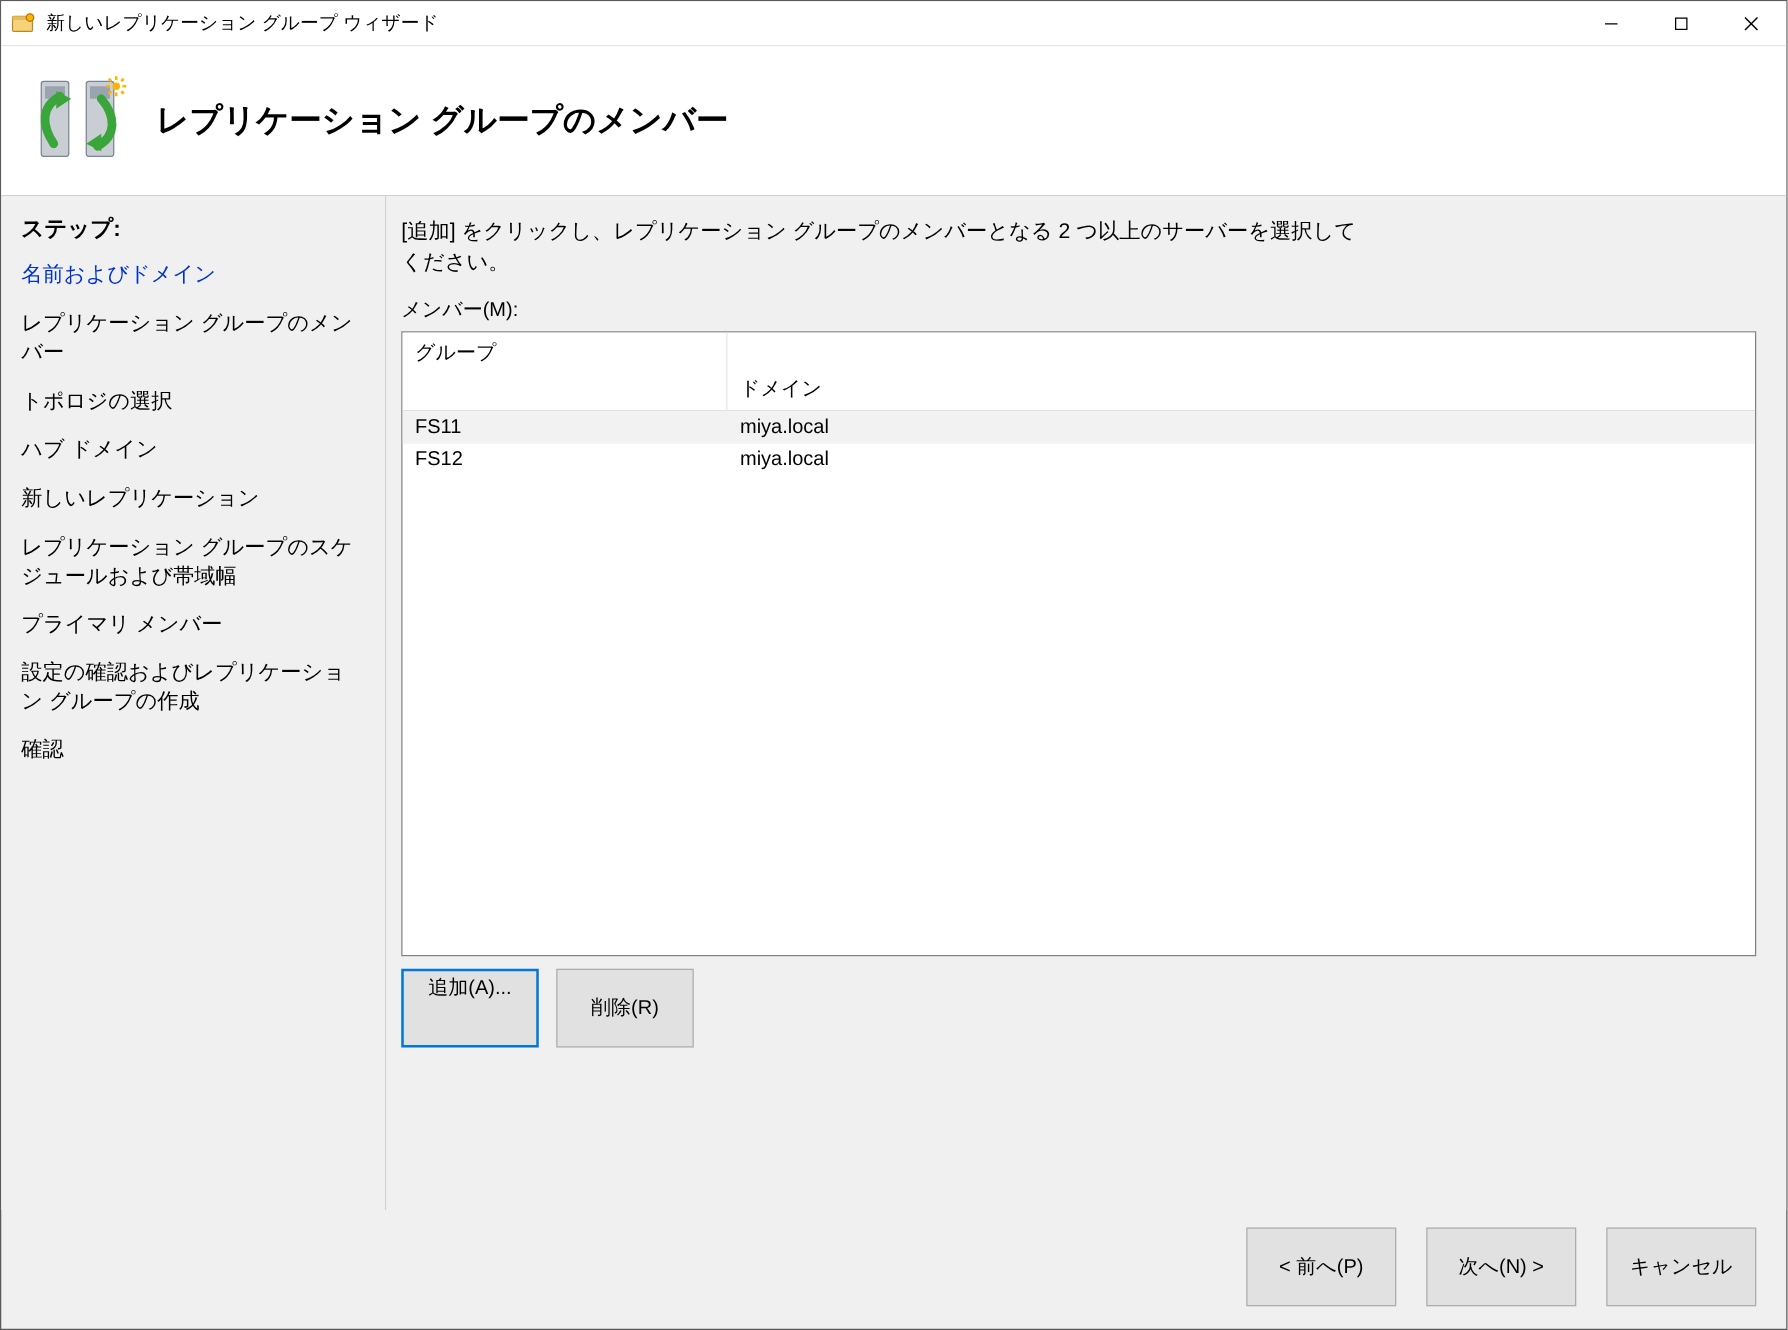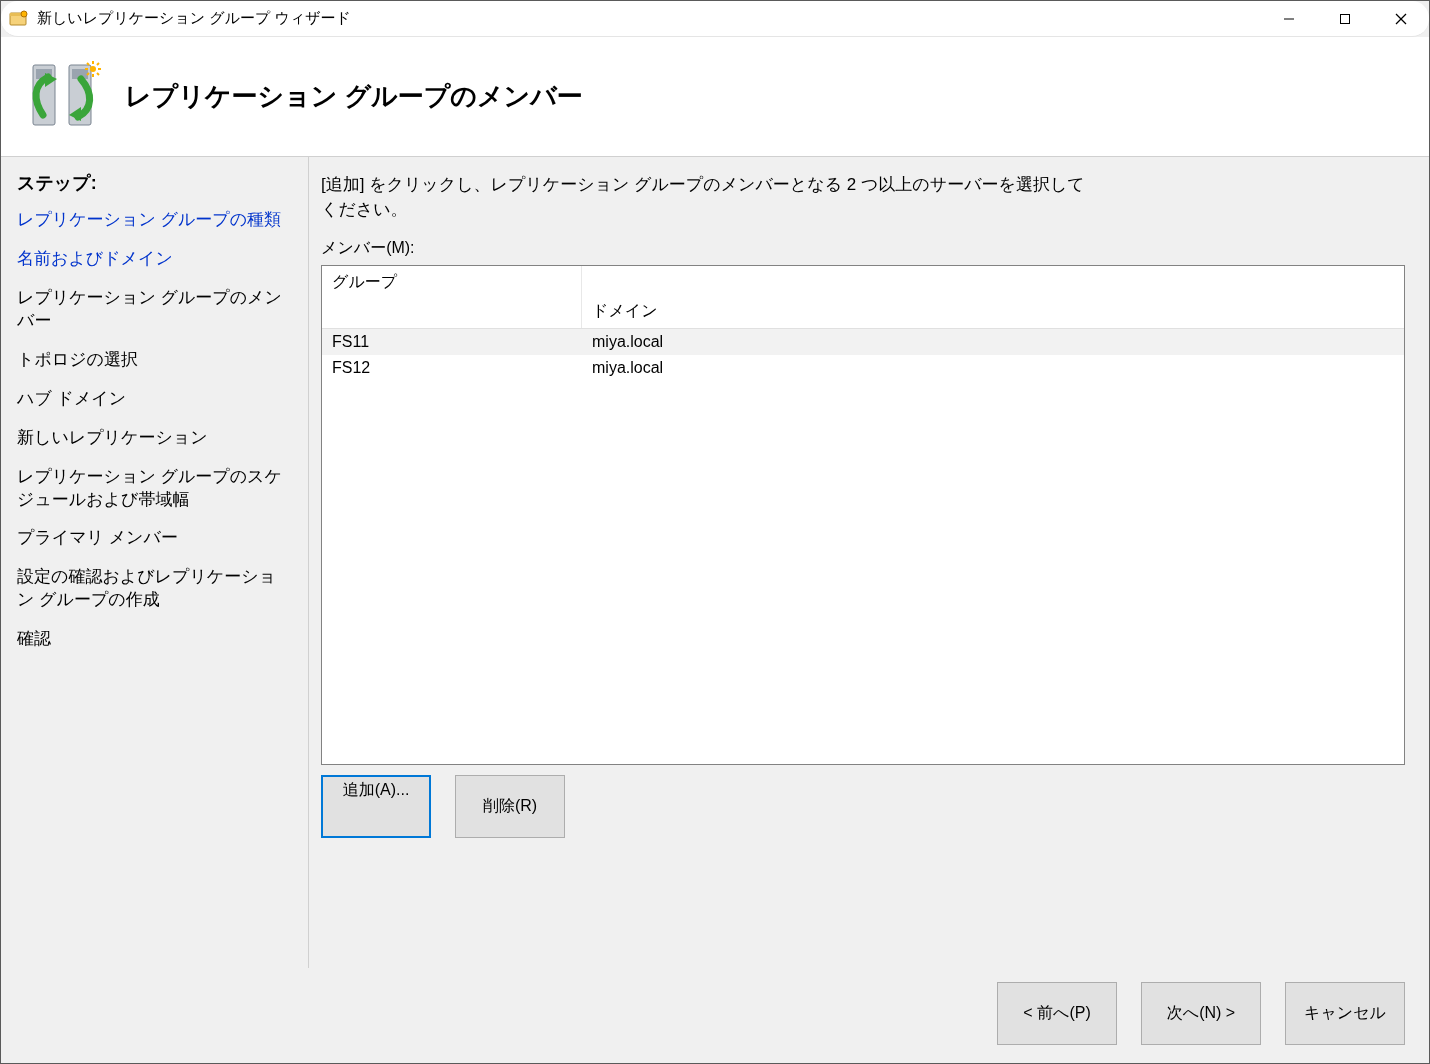--- a/index.html
+++ b/index.html
@@ -2,21 +2,21 @@
 <html><head>
 <meta charset="utf-8">
 <style>
   * { box-sizing: border-box; }
   html, body { margin:0; padding:0; font-family: "Yu Gothic UI", "Meiryo", sans-serif; font-size:15px; color:#000; }
   body { background:#fff; }
 
   .window { width:1430px; height:1064px; border:1px solid #5a5a5a; background:#f0f0f0; position:relative; display:flex; flex-direction:column; transform-origin: top left; }
 
   
-  .titlebar { height:36px; background:#ffffff; display:flex; align-items:center; padding-left:8px; border-bottom:1px solid #e5e5e5;border-radius:17px; }
+  .titlebar { height:36px; background:#ffffff; display:flex; align-items:center; padding-left:8px; border-bottom:1px solid #e5e5e5; }
   .titlebar .icon { width:20px; height:20px; margin-right:8px; }
   .titlebar .title { flex:1; font-size:15px; }
   .titlebar .controls { display:flex; height:100%; }
   .titlebar .controls .ctrl { width:56px; display:flex; align-items:center; justify-content:center; }
   .titlebar .controls .ctrl svg { width:12px; height:12px; }
 
   
   .banner { height:120px; background:#ffffff; display:flex; align-items:center; padding-left:22px; border-bottom:1px solid #d0d0d0; }
   .banner .bicon { width:84px; height:84px; margin-right:18px; }
   .banner .btitle { font-size:26px; font-weight:bold; }
@@ -36,21 +36,21 @@
   .listbox { border:1px solid #828282; background:#ffffff; height:500px; overflow:auto; }
   .listheader { display:flex; background:#ffffff; border-bottom:1px solid #e0e0e0; }
   .listheader .col { padding:6px 10px; font-size:16px; border-right:1px solid #e8e8e8; }
   .listheader .col:last-child { border-right:none; flex:1;margin-top:29px; }
   .col-server { width:260px; }
   .col-domain { flex:1; }
   .listrow { display:flex; }
   .listrow.sel { background:#f2f2f2; }
   .listrow .cell { padding:4px 10px; font-size:16px; }
 
-  .listbuttons { margin-top:10px; display:flex; gap:24px; }
+  .listbuttons { margin-top:10px; display:flex; gap:14px; }
   .btn { background:#e1e1e1; border:1px solid #adadad; padding:20px 18px; font-size:16px; min-width:110px; text-align:center; }
   .btn.focused { border:2px solid #0078d7; padding:3px 17px; }
 
   .footer { display:flex; justify-content:flex-end; gap:24px; padding:14px 24px 18px 0; }
   .footer .btn { min-width:120px; }
 </style>
 </head>
 <body>
 
 <div class="window" style="transform: scale(1);">
@@ -111,21 +111,20 @@
       </svg>
     </span>
     <div class="btitle">レプリケーション グループのメンバー</div>
   </div>
 
   <div class="body">
 
     <div class="sidebar">
       <div class="heading">ステップ:</div>
       <div id="steps-container">
-          <div class="step link">レプリケーション グループの種類</div>
           <div class="step link">名前およびドメイン</div>
           <div class="step current">レプリケーション グループのメンバー</div>
           <div class="step">トポロジの選択</div>
           <div class="step">ハブ ドメイン</div>
           <div class="step">新しいレプリケーション</div>
           <div class="step">レプリケーション グループのスケジュールおよび帯域幅</div>
           <div class="step">プライマリ メンバー</div>
           <div class="step">設定の確認およびレプリケーション グループの作成</div>
           <div class="step">確認</div>
         </div>

